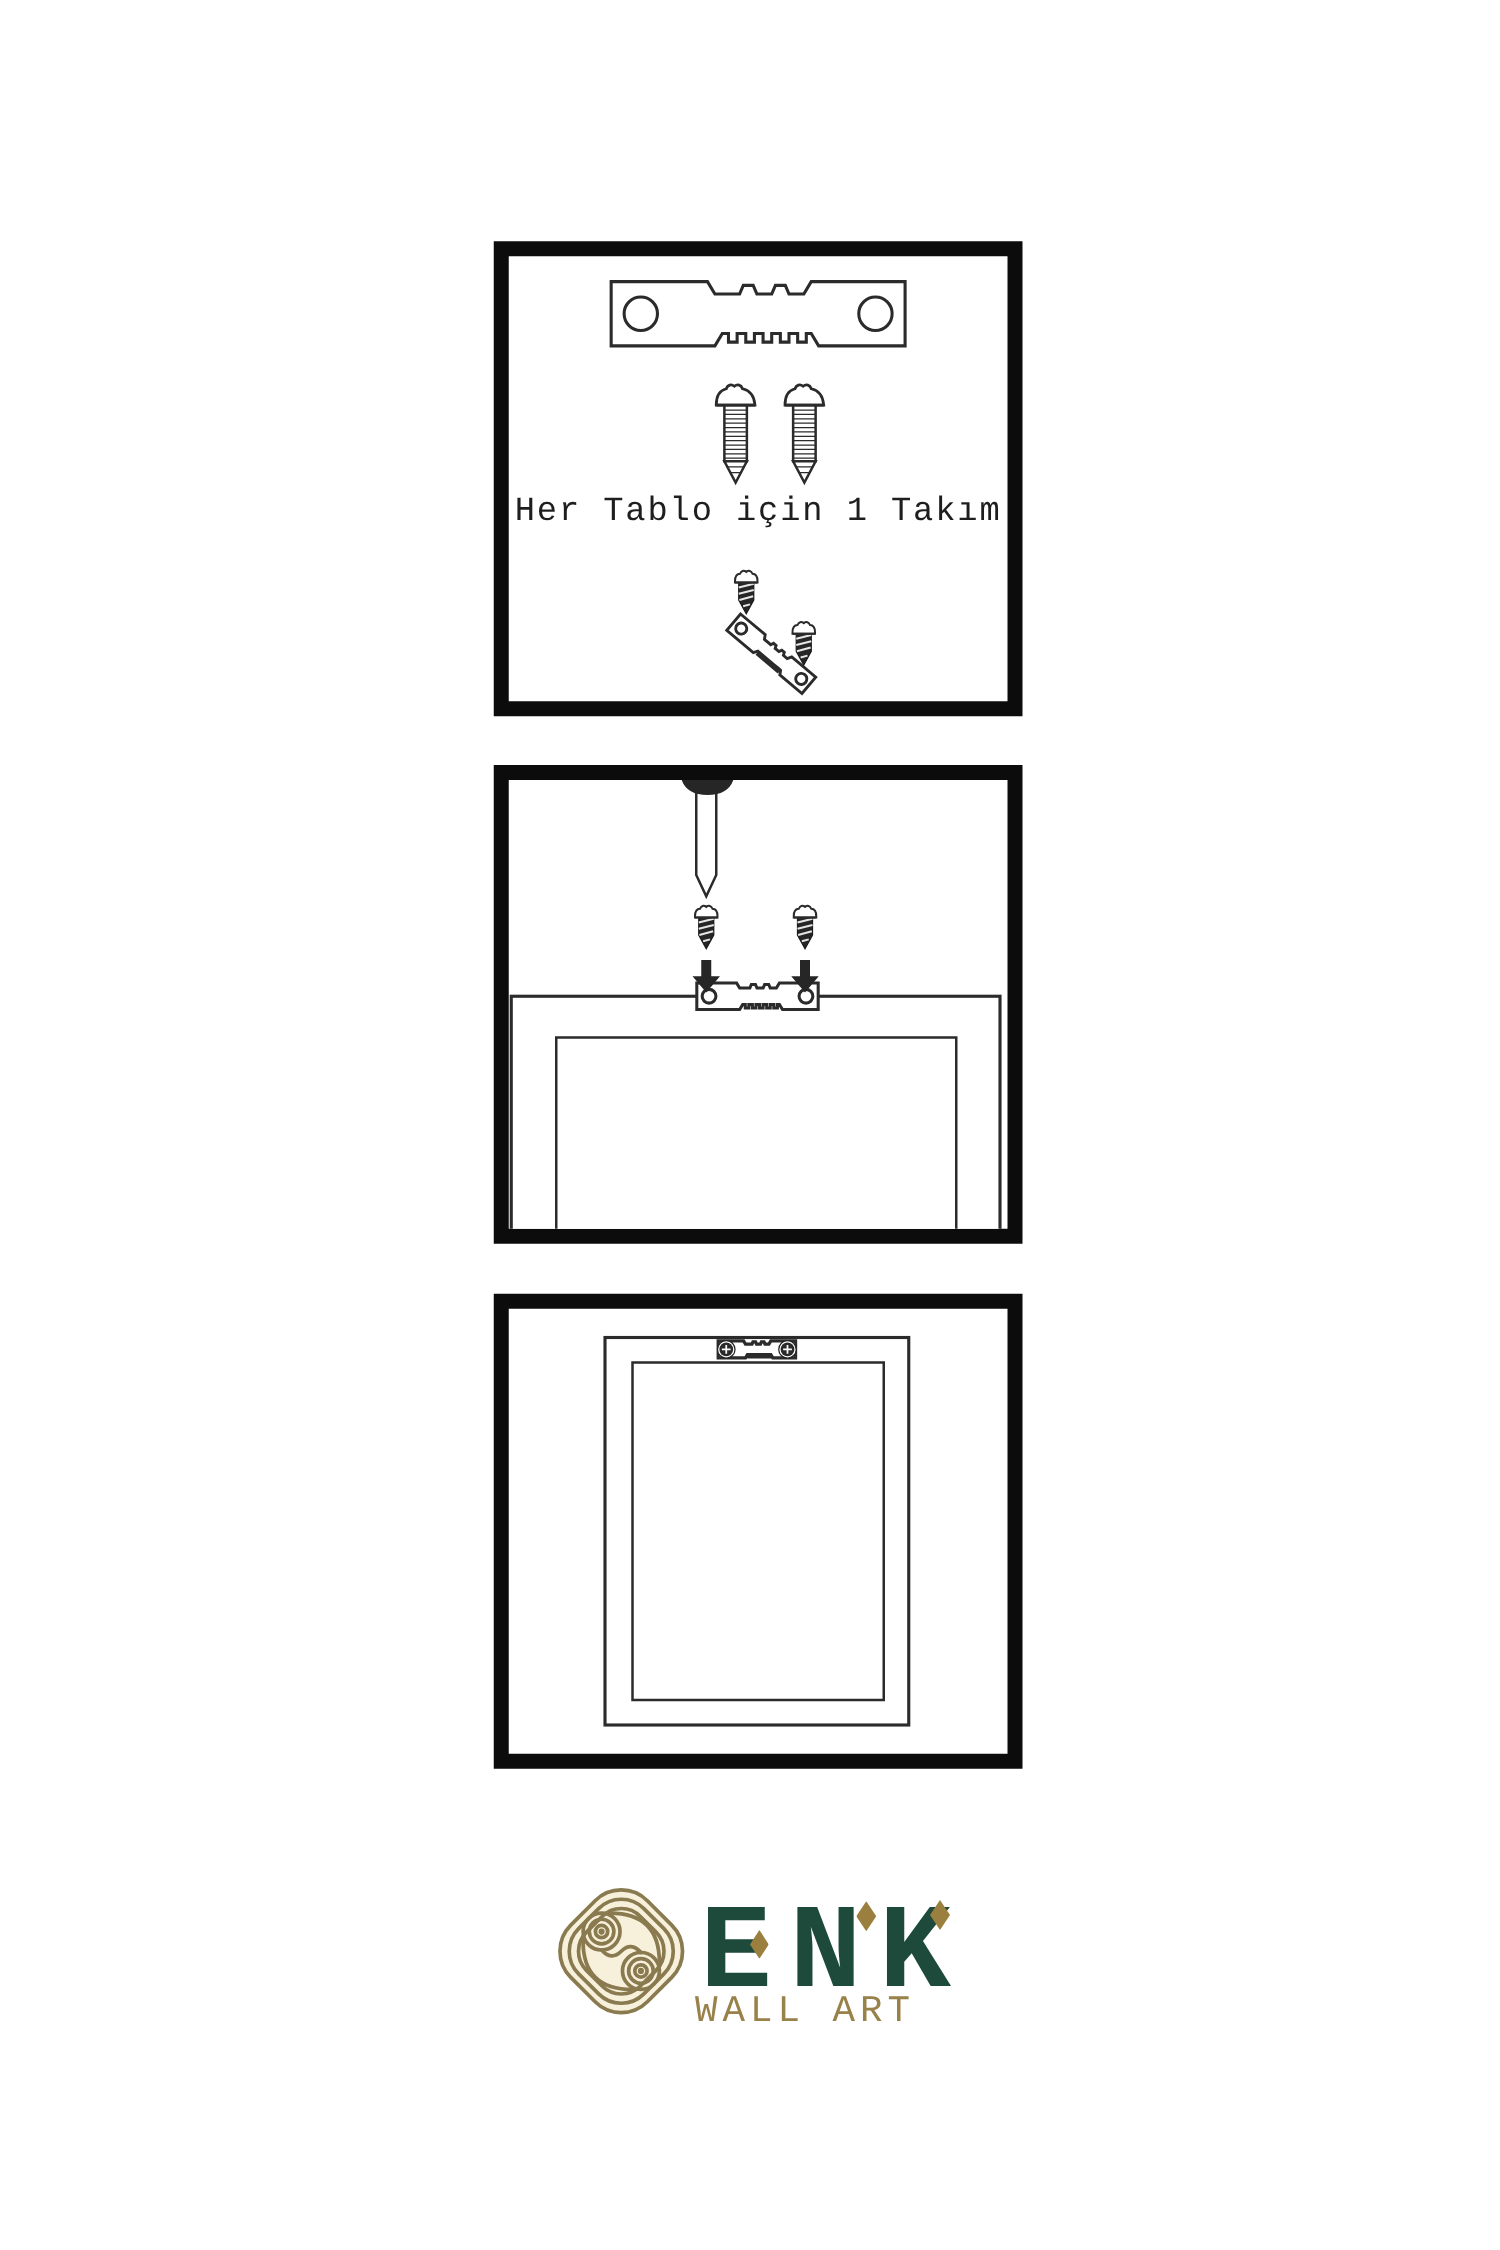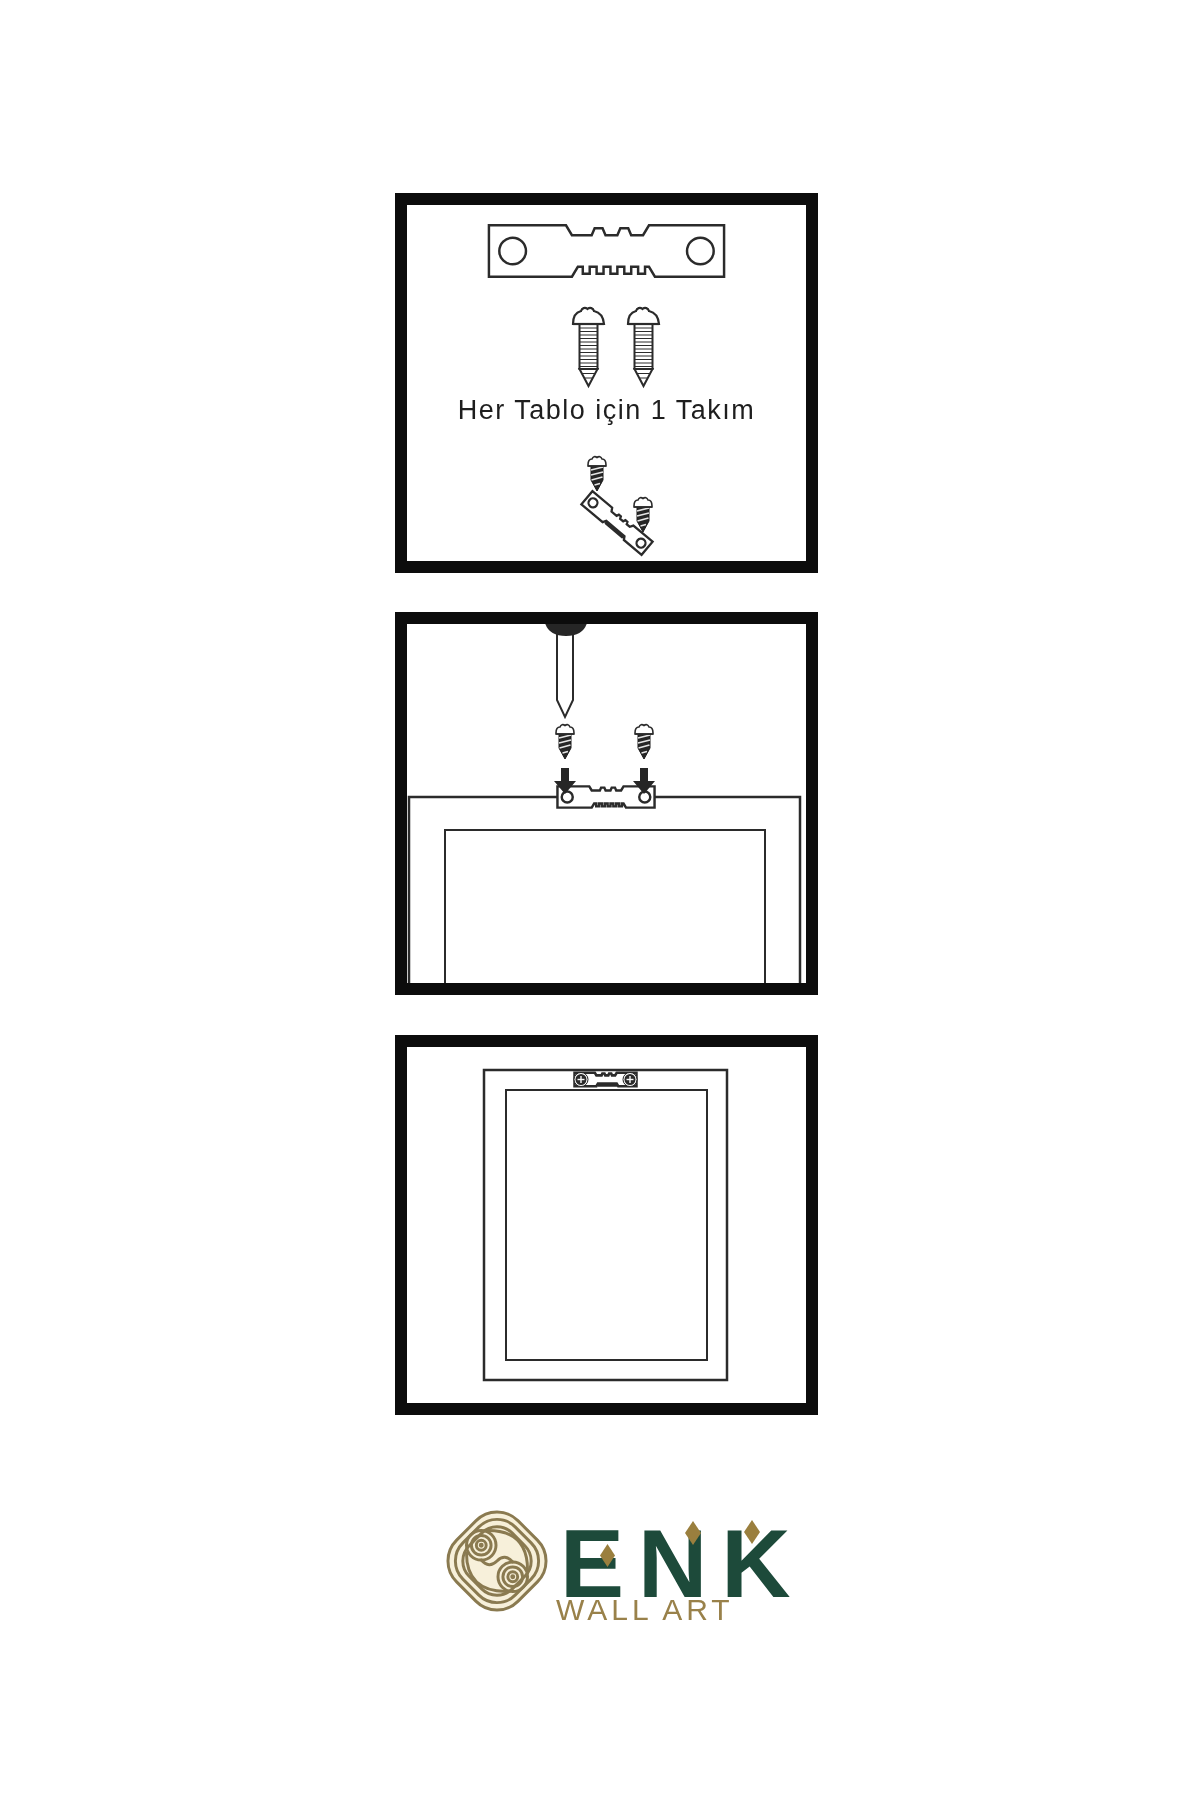--- a/index.html
+++ b/index.html
@@ -1,17 +1,17 @@
 <!DOCTYPE html>
 <html style="--bg: #ffffff; --line: #2b2b2b; --ink: #262626; --border: #0c0c0c; --green: #1d4a3a; --gold: #99814a; --diamond: #9a7f3e; --knot-gold: #8a7a50; --knot-cream: #f7f0da;"><head>
 <meta charset="utf-8">
 <style>
   html,body{margin:0;padding:0;background:#fff;}
   #canvas{position:relative;width:1200px;height:1800px;background:var(--bg,#fff);overflow:hidden;
-          font-family:Liberation Sans, sans-serif;}
+          font-family:Liberation Mono, monospace;}
   .panel{position:absolute;left:395px;width:399px;border:12px solid var(--border,#0c0c0c);background:#fff;}
   .panel svg{position:absolute;left:0;top:0;}
   .caption{position:absolute;left:0;top:190px;width:100%;text-align:center;
            font-size:27px;letter-spacing:1.5px;color:#1e1e1e;font-weight:400;}
   
   .wh{fill:#ffffff;stroke:var(--line,#2b2b2b);stroke-width:var(--hsw,2.5);}
   .thin{stroke:var(--line,#2b2b2b);stroke-width:1;fill:none;}
   .ink{fill:var(--ink,#262626);stroke:none;}
   
   .brand-title{position:absolute;left:560px;top:1516px;font-size:96px;font-weight:bold;

